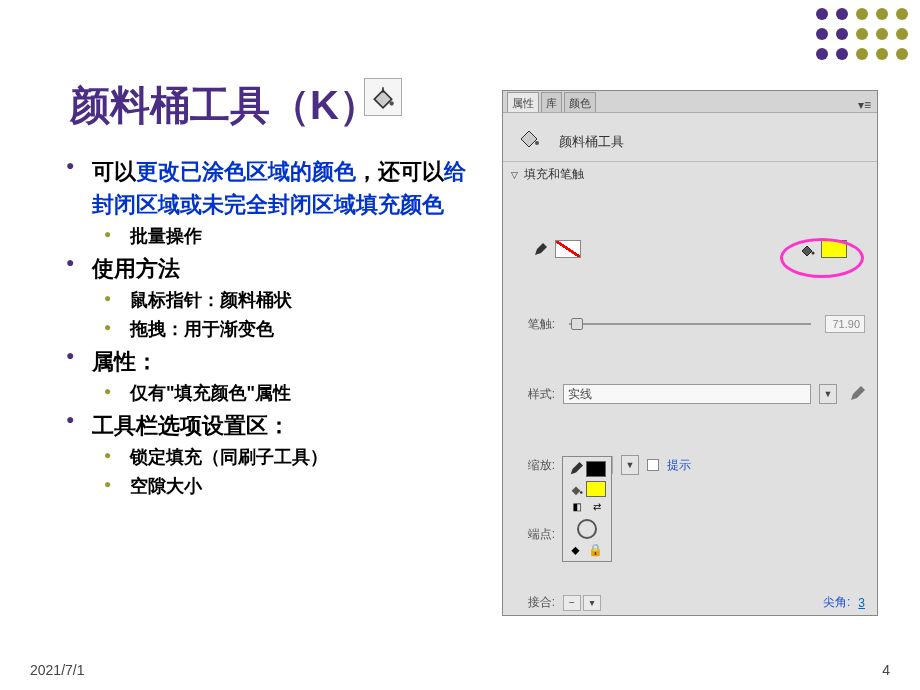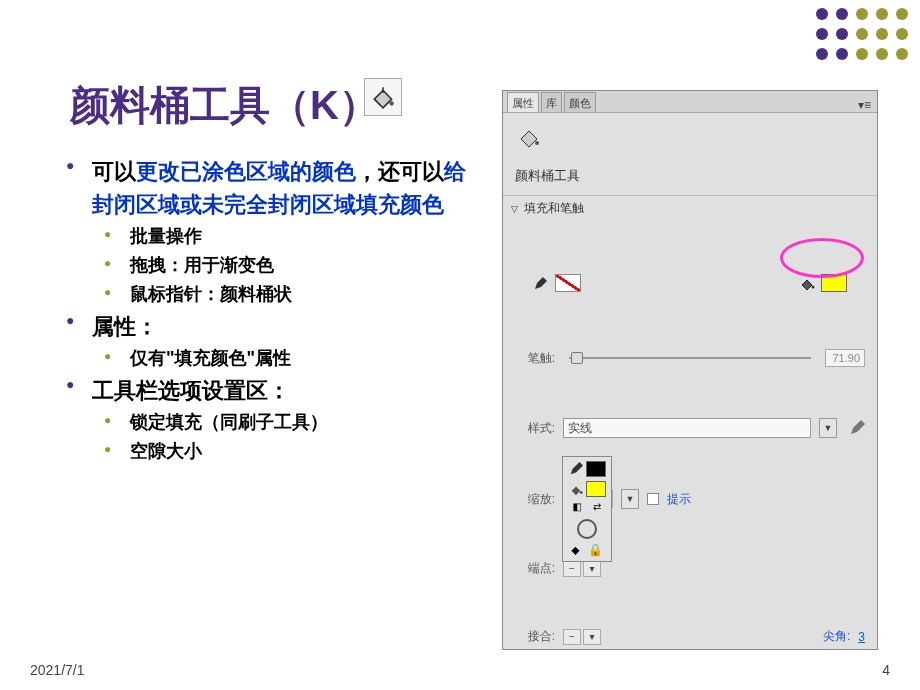--- a/index.html
+++ b/index.html
@@ -23,21 +23,21 @@
 .content-list li.sub { font-size: 18px; margin-left: 38px; font-weight: bold; }
 .content-list li.sub::before { color: #999933; font-size: 12px; top: 2px; }
 .blue-text { color: #0033cc; }
 
 
 .panel { position: absolute; top: 90px; left: 502px; width: 376px; background: #e0e0e0; border: 1px solid #888; font-size: 12px; color: #444; }
 .panel-tabs { display: flex; background: #d4d4d4; border-bottom: 1px solid #aaa; height: 22px; align-items: flex-end; padding-left: 4px; }
 .panel-tab { padding: 2px 4px; border: 1px solid #999; border-bottom: none; background: #ccc; margin-right: 2px; font-size: 11px; height: 20px; line-height: 16px; }
 .panel-tab.active { background: #e8e8e8; }
 .panel-tabs .menu-lines { margin-left: auto; margin-right: 6px; font-size: 12px; }
-.panel-header { display: flex; align-items: flex-start; padding: 10px 12px; gap: 16px; flex-direction: column; }
+.panel-header { display: flex; align-items: flex-end; padding: 10px 12px; gap: 16px; }
 .panel-header-icon { width: 28px; height: 28px; display:flex; align-items:center; justify-content:center; }
 .panel-header-title { font-size: 13px; color: #333; }
 
 .section-title { display: flex; align-items: center; gap: 6px; padding: 4px 8px; font-size: 12px; color: #333; border-top: 1px solid #bbb; }
 .twisty { font-size: 9px; }
 
 .row { display: flex; align-items: center; padding: 4px 12px; gap: 8px; font-size: 12px; margin-top: 43px; }
 .row-label { width: 40px; text-align: right; color: #555; }
 .pencil-icon { width: 16px; height: 16px; }
 .noStroke { width: 26px; height: 18px; border: 1px solid #888; background: linear-gradient(to top right, transparent 45%, red 45%, red 55%, transparent 55%), #fff; }
@@ -108,22 +108,23 @@
       <circle cx="20" cy="18" r="2" fill="#555"></circle>
     </svg>
 </div>
 
 <div class="content-list">
   <ul>
     <li>
       <span>可以</span><span class="blue-text">更改已涂色区域的颜色</span><span>，还可以</span><span class="blue-text">给封闭区域或未完全封闭区域填充颜色</span>
     </li>
     <li class="sub">批量操作</li>
+    <li>使用方法</li>
+    <li class="sub">鼠标指针：颜料桶状</li>
     <li class="sub">拖拽：用于渐变色</li>
-    <li class="sub">鼠标指针：颜料桶状</li>
     <li>属性：</li>
     <li class="sub">仅有"填充颜色"属性</li>
     <li>工具栏选项设置区：</li>
     <li class="sub">锁定填充（同刷子工具）</li>
     <li class="sub">空隙大小</li>
   </ul>
 </div>
 
 <div class="panel">
   <div class="panel-tabs">

